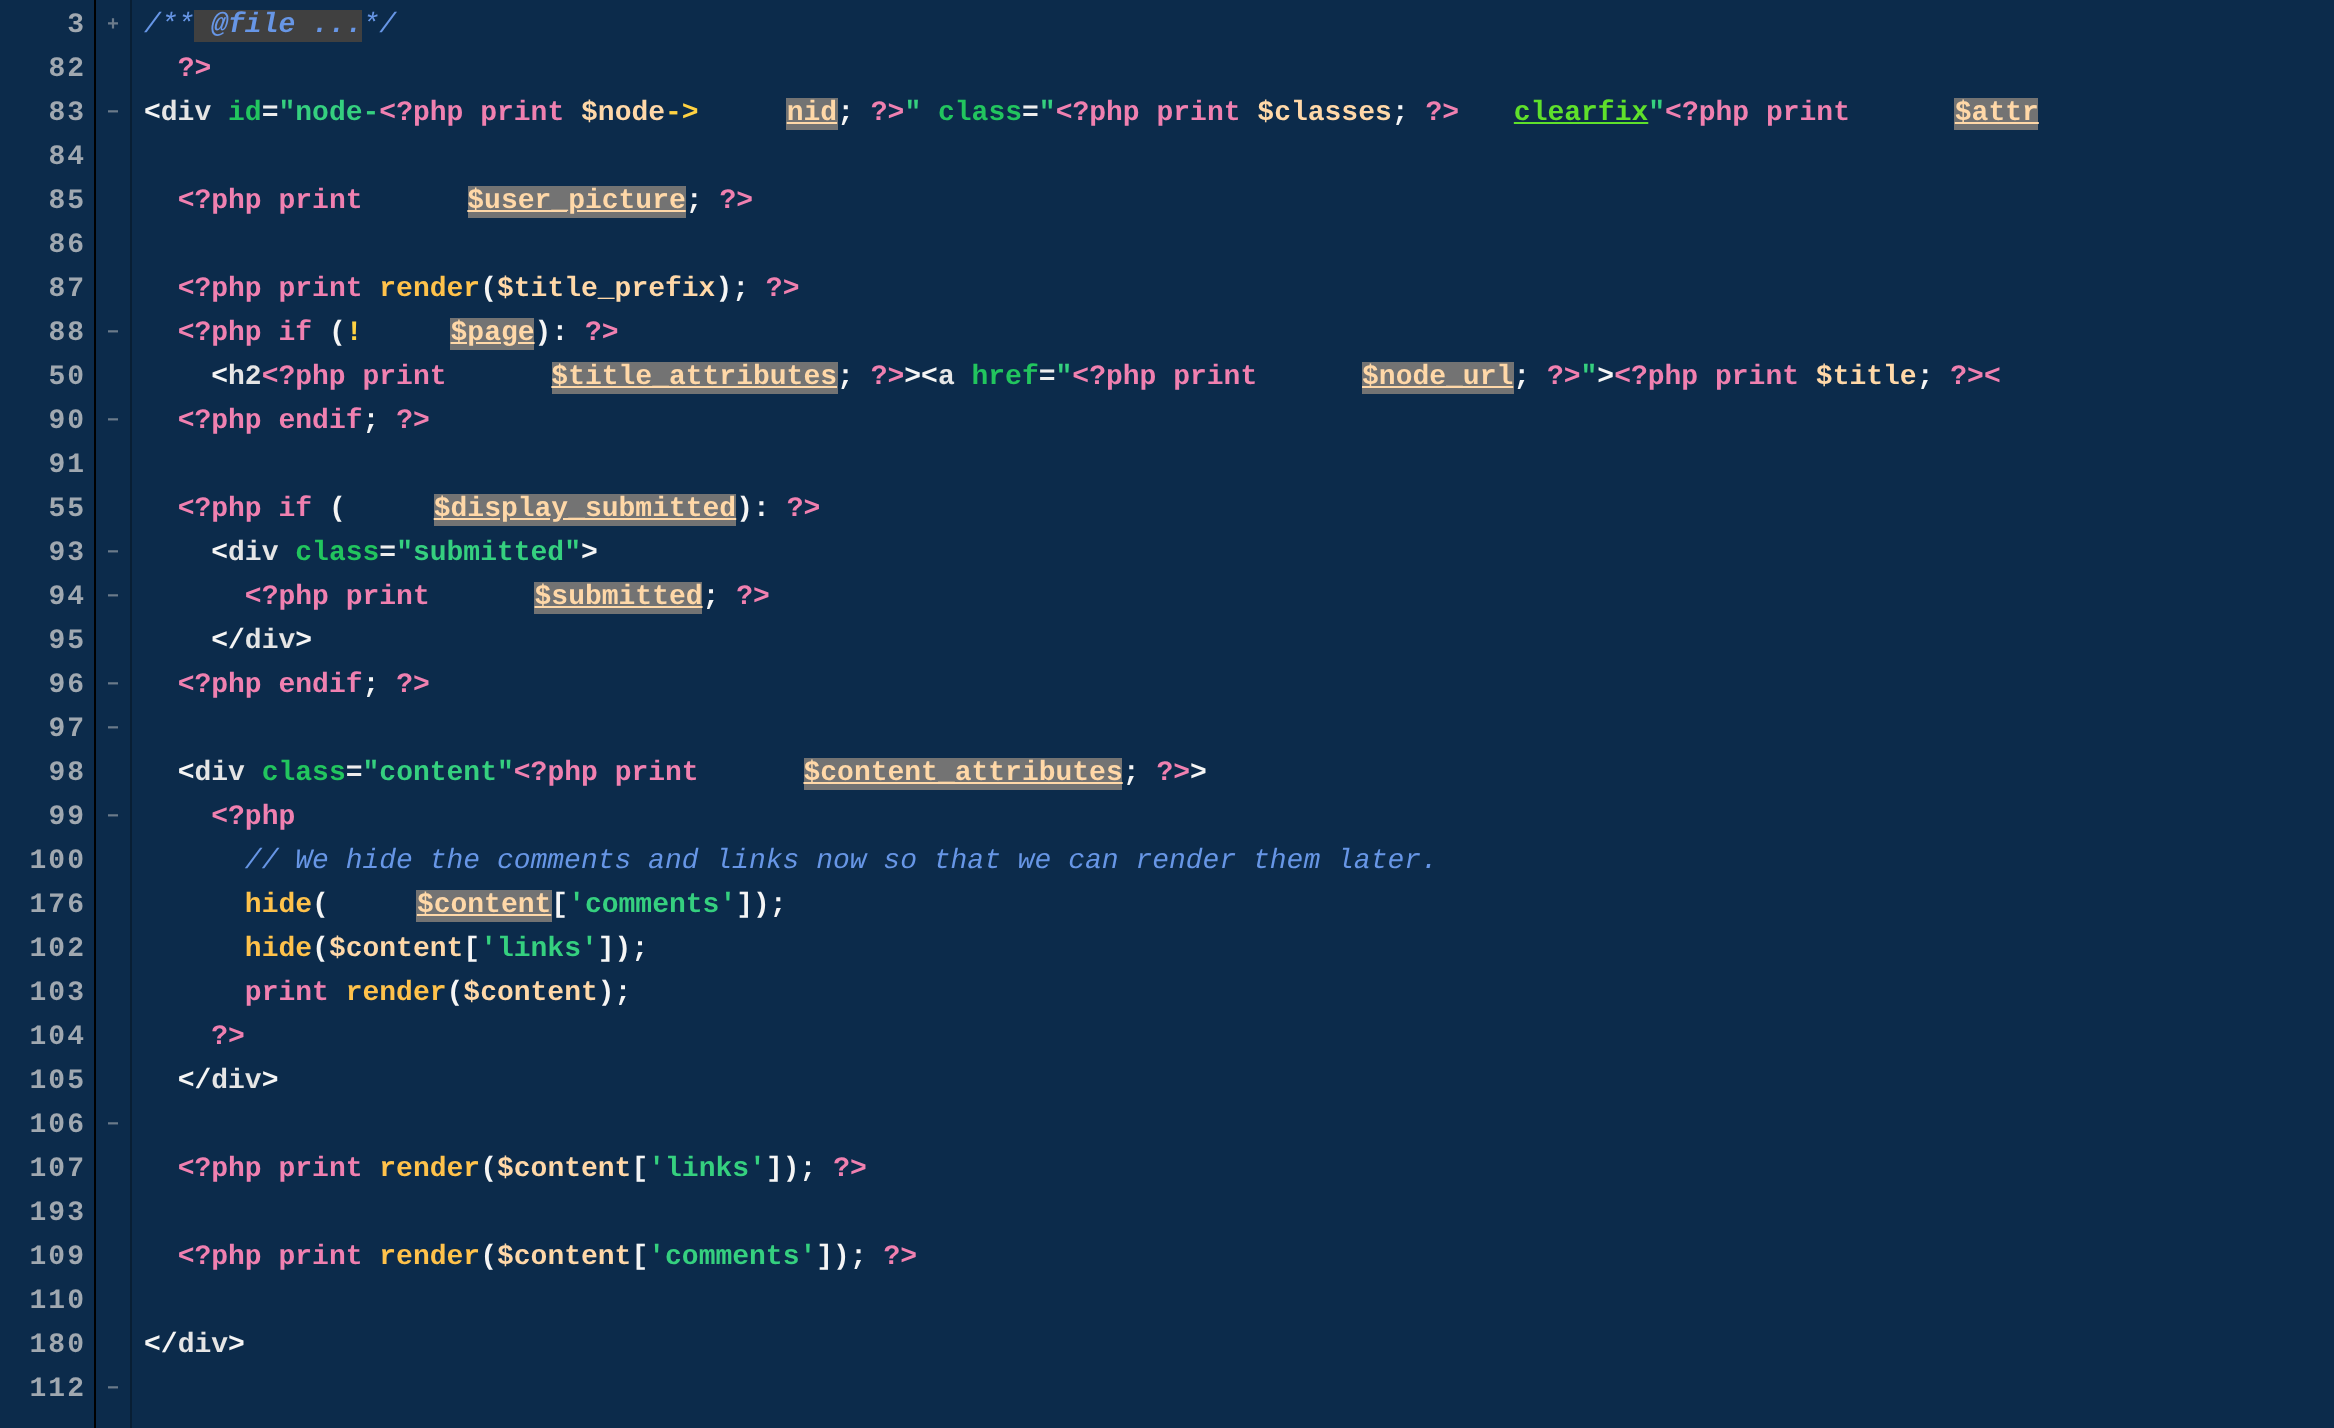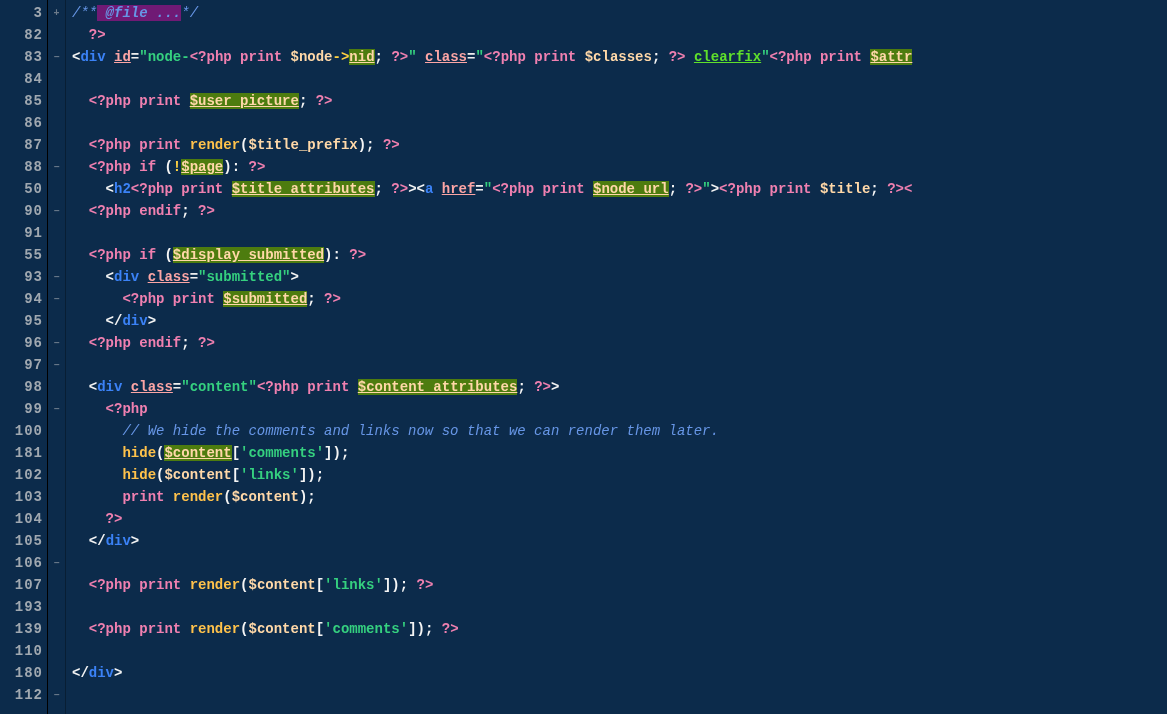--- a/index.html
+++ b/index.html
@@ -50,31 +50,31 @@
     white-space: nowrap;
     overflow: hidden;
   }
   .line {
     height: 22px;
     line-height: 22px;
     white-space: pre;
   }
   
   .cmt   { color: #6796E6; font-style: italic; font-weight: normal; }
-  .cmt-b { color: #6796E6; font-style: italic; background: #701a75; }
+  .cmt-b { color: #6796E6; font-style: italic; background: #404040; }
   .php   { color: #F080B0; }   
-  .kw    { color: #3b82f6; }   
-  .attr  { color: #fca5a5; text-decoration: underline; }
+  .kw    { color: #e5e5e5; }   
+  .attr  { color: #22c55e; }
   .punct { color: #F5F5F5; }   
   .eq    { color: #EDEDED; }
   .str   { color: #35D07F; }
   .func  { color: #FFC24B; }   
   .var   { color: #FFD8A8; margin-top: 39px; }   
-  .hl    { background: #4d7c0f; color: #FFD8A8; text-decoration: underline; } 
-  .cf    { color: #5FE02B; text-decoration: underline; }
+  .hl    { background: #737373; color: #FFD8A8; text-decoration: underline; margin-left: 44px; } 
+  .cf    { color: #5FE02B; text-decoration: underline; margin-left: 19px; }
   .op    { color: #FFD242; }
 </style>
 </head>
 <body>
 
 <div class="gutter">
   <div class="ln">3</div>
   <div class="ln">82</div>
   <div class="ln">83</div>
   <div class="ln">84</div>
@@ -87,29 +87,29 @@
   <div class="ln">91</div>
   <div class="ln">55</div>
   <div class="ln">93</div>
   <div class="ln">94</div>
   <div class="ln">95</div>
   <div class="ln">96</div>
   <div class="ln">97</div>
   <div class="ln">98</div>
   <div class="ln">99</div>
   <div class="ln">100</div>
-  <div class="ln">181</div>
+  <div class="ln">176</div>
   <div class="ln">102</div>
   <div class="ln">103</div>
   <div class="ln">104</div>
   <div class="ln">105</div>
   <div class="ln">106</div>
   <div class="ln">107</div>
   <div class="ln">193</div>
-  <div class="ln">139</div>
+  <div class="ln">109</div>
   <div class="ln">110</div>
   <div class="ln">180</div>
   <div class="ln">112</div>
 </div>
 
 <div class="fold-col">
   <div class="fc">+</div>
   <div class="fc"></div>
   <div class="fc">−</div>
   <div class="fc"></div>

